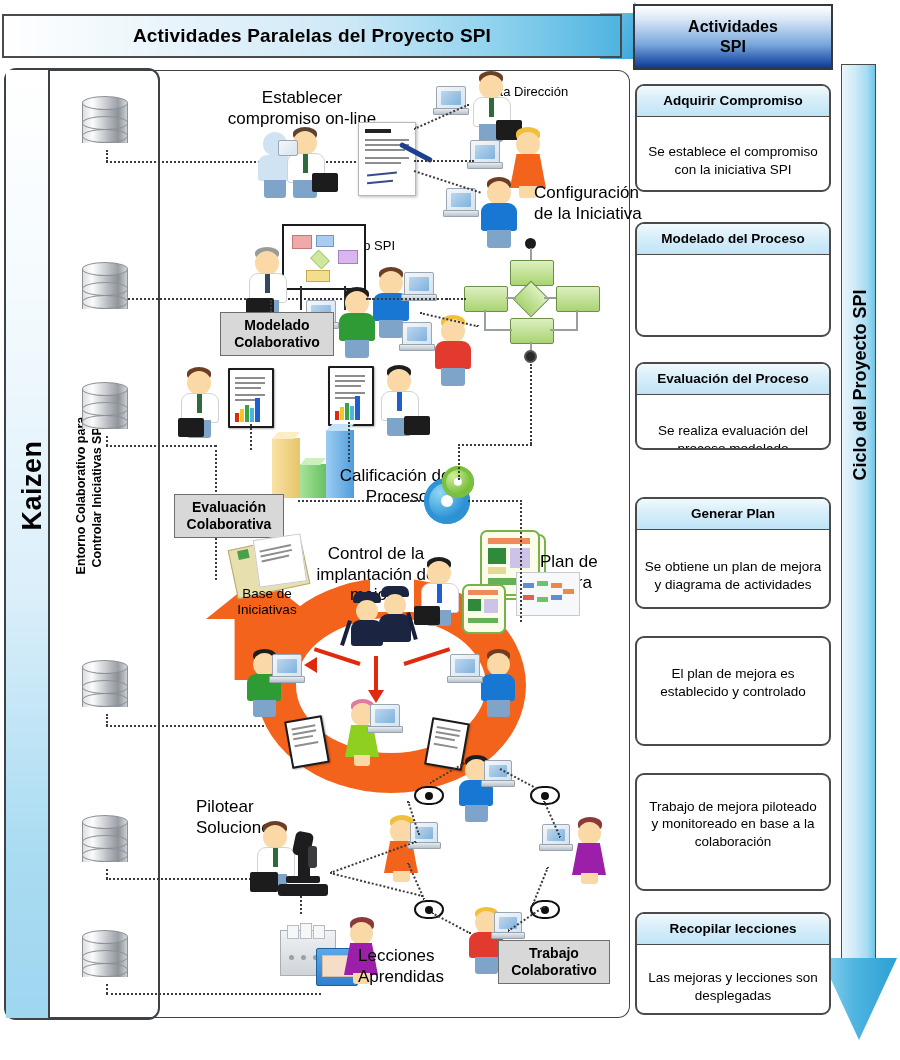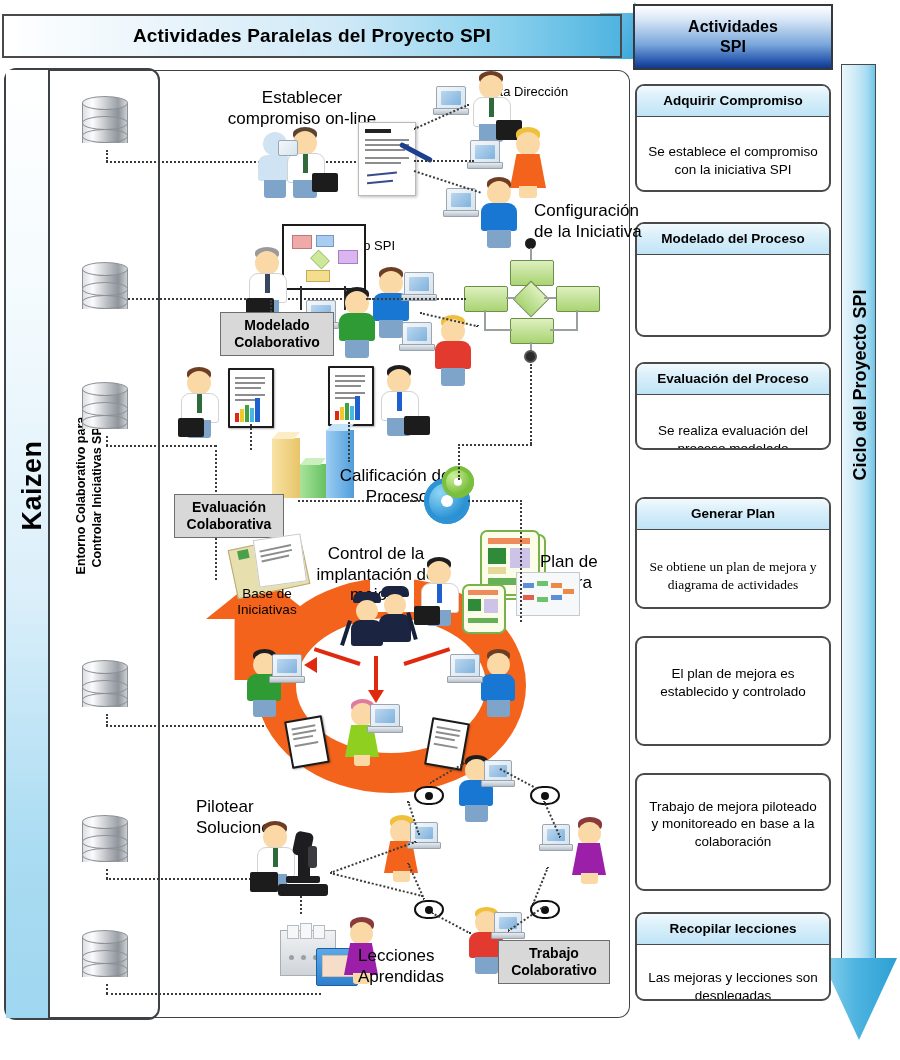--- a/index.html
+++ b/index.html
@@ -180,29 +180,29 @@
 </div>
 <div class="card" style="top:222px;height:115px;">
   <div class="hd">Modelado del Proceso</div>
 </div>
 <div class="card" style="top:362px;height:88px;">
   <div class="hd">Evaluación del Proceso</div>
   <div class="bd" style="height:70px;">Se realiza evaluación del proceso modelado</div>
 </div>
 <div class="card" style="top:497px;height:112px;">
   <div class="hd">Generar Plan</div>
-  <div class="bd" style="height:72px;font-family:Liberation Serif, serif;">Se obtiene un plan de mejora y diagrama de actividades</div>
+  <div class="bd" style="height:72px;">Se obtiene un plan de mejora y diagrama de actividades</div>
 </div>
 <div class="card" style="top:636px;height:110px;">
   <div class="bd" style="height:70px;">El plan de mejora es establecido y controlado</div>
 </div>
 <div class="card" style="top:773px;height:118px;">
   <div class="bd" style="height:78px;">Trabajo de mejora piloteado y monitoreado en base a la colaboración</div>
 </div>
-<div class="card" style="top:912px;height:89px;">
+<div class="card" style="top:912px;height:103px;">
   <div class="hd">Recopilar lecciones</div>
   <div class="bd" style="height:64px;">Las mejoras y lecciones son desplegadas</div>
 </div>
 
 <div class="abs nosel" id="kaizen-panel"></div>
 <div class="abs nosel" id="kaizen-band"></div>
 <div class="abs nosel" id="kaizen-label">Kaizen</div>
 <div class="abs nosel" id="entorno-label">Entorno Colaborativo para Controlar Iniciativas SPI</div>
 <div class="abs nosel" id="canvas-panel"></div>
 
@@ -308,21 +308,21 @@
   <div class="p-skirt" style="left:2px;top:26px;width:36px;height:34px;background:#f4631c;"></div>
   <div class="p-legs" style="left:11px;top:58px;width:18px;height:12px;background:#fbd9a6;"></div>
 </div>
 <div class="laptop" style="left:470px;top:140px;">
   <div class="lp-screen" style="left:0;top:0;width:28px;height:22px;">
       <div class="lp-inner" style="left:4px;top:4px;width:20px;height:14px;"></div>
     </div>
   <div class="lp-base" style="left:-3px;top:22px;width:34px;height:5px;"></div>
 </div>
 
-<div class="txtlbl nosel" style="left:534px;top:201px;width:110px;text-align:left;">Configuración
+<div class="txtlbl nosel" style="left:534px;top:183px;width:110px;text-align:left;">Configuración
 de la Iniciativa</div>
 <div class="person" style="left:478px;top:178px;width:44px;height:72px;">
   <div class="p-hair" style="left:9px;top:-1px;width:24px;height:13px;background:#6d3d24;"></div>
   <div class="p-head" style="left:9px;top:3px;width:24px;height:24px;"></div>
   <div class="p-body" style="left:3px;top:25px;width:36px;height:28px;background:#1877d2;"></div>
   <div class="p-legs" style="left:9px;top:52px;width:24px;height:18px;"></div>
 </div>
 <div class="laptop" style="left:446px;top:188px;">
   <div class="lp-screen" style="left:0;top:0;width:28px;height:22px;">
       <div class="lp-inner" style="left:4px;top:4px;width:20px;height:14px;"></div>

